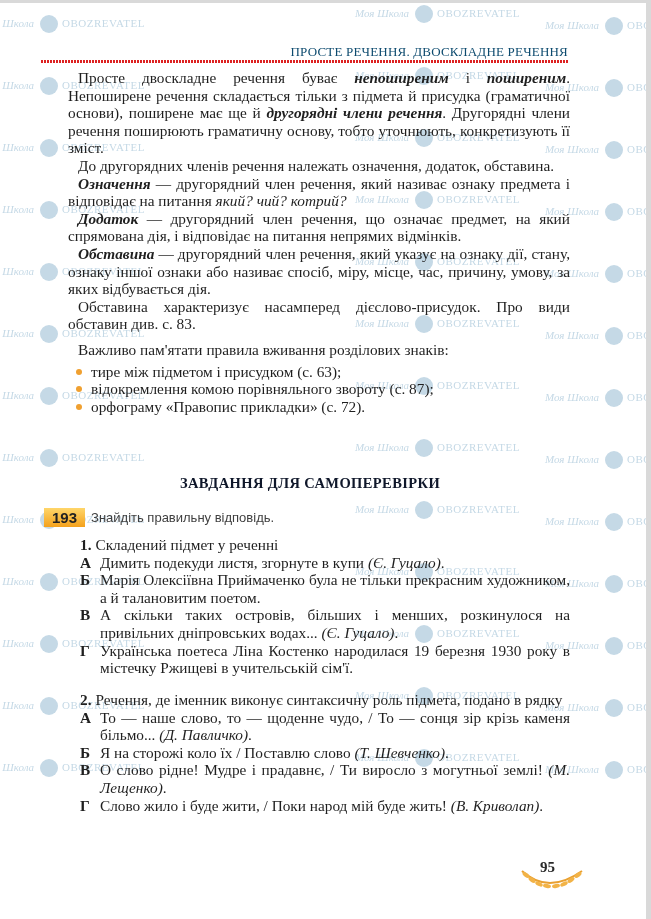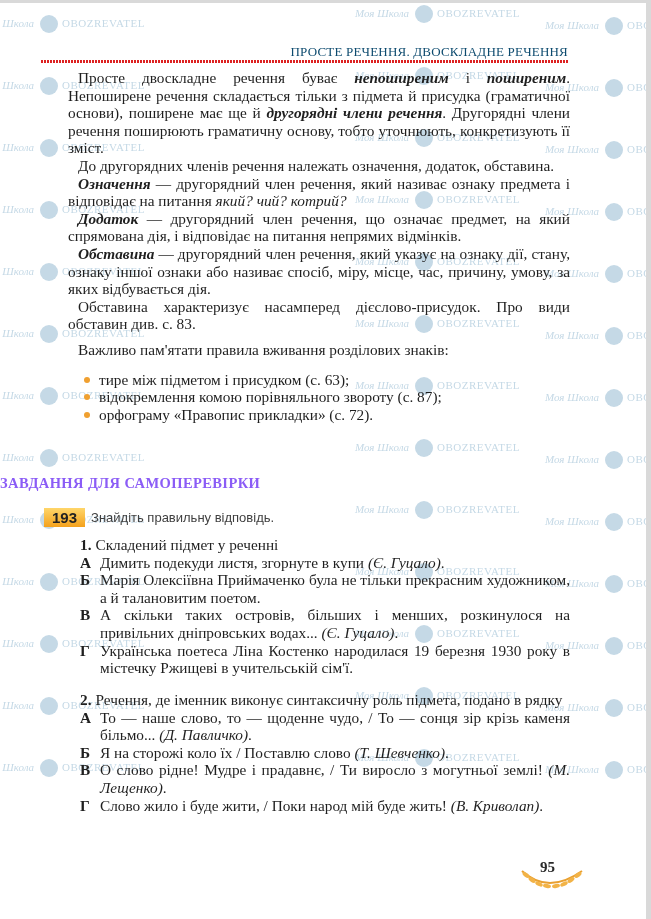--- a/index.html
+++ b/index.html
@@ -35,30 +35,30 @@
     z-index: 1;
   }
   .content {
     position: absolute; left: 68px; top: 66px; width: 502px; z-index: 1;
     font-family: "Liberation Serif", serif; font-size: 15.3px; line-height: 17.6px; color: #1f1f1f;
   }
   .p { margin: 0; text-align: justify; }
   .ind { text-indent: 10px; }
   b i, .bi { font-weight: bold; font-style: italic; }
   .gap { height: 8px; }
-  ul.bul { list-style: none; margin: 12px; padding: 0; }
+  ul.bul { list-style: none; margin: 4px; padding: 0; }
   ul.bul li { position: relative; padding-left: 19px; }
   ul.bul li .dot {
     position: absolute; left: 4px; top: 6px; width: 6px; height: 6px; border-radius: 50%;
     background: #f0a030;
   }
   .section-title {
-    position: absolute; left: 0; width: 620px; top: 472px; text-align: left;
+    position: absolute; left: 0; width: 620px; top: 472px; text-align: center;
     font-family: "Liberation Serif", serif; font-weight: bold; font-size: 14.5px;
-    color: #8b5cf6; letter-spacing: 0.4px; z-index: 1;
+    color: #0f172a; letter-spacing: 0.4px; z-index: 1;
   }
   .task {
     position: absolute; left: 44px; top: 505px; z-index: 1;
     display: flex; align-items: center;
   }
   .task-num {
     font-family: "Liberation Sans", sans-serif; font-weight: bold; font-size: 15px;
     color: #222; background: linear-gradient(#ffd66a, #f4a11c);
     border-radius: 0; padding: 1px 8px 1px 8px; margin-right: 6px;
   }

